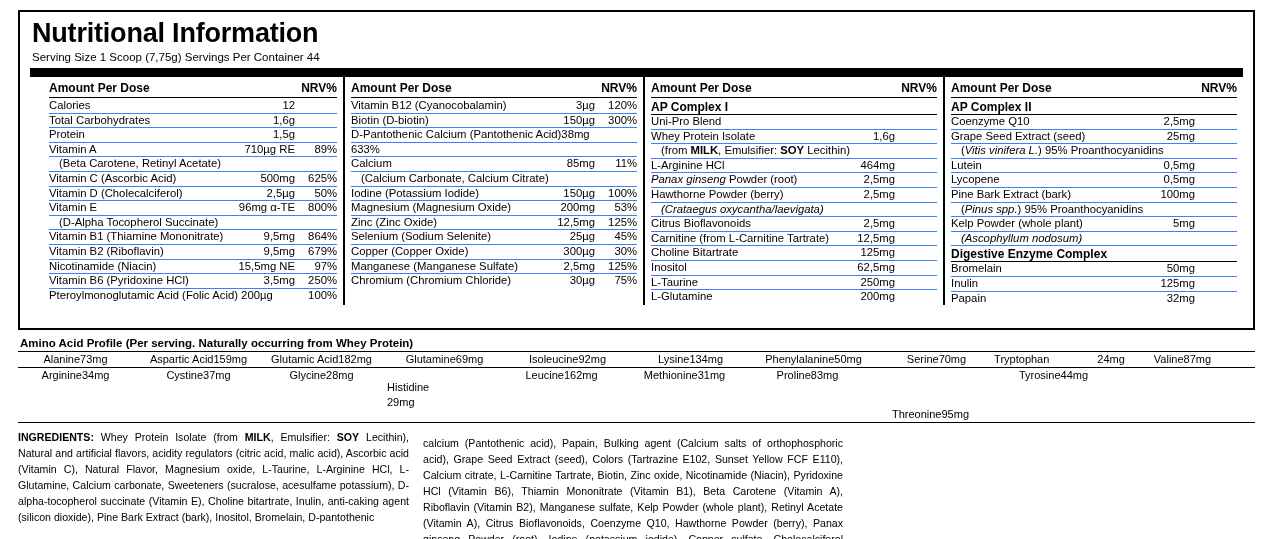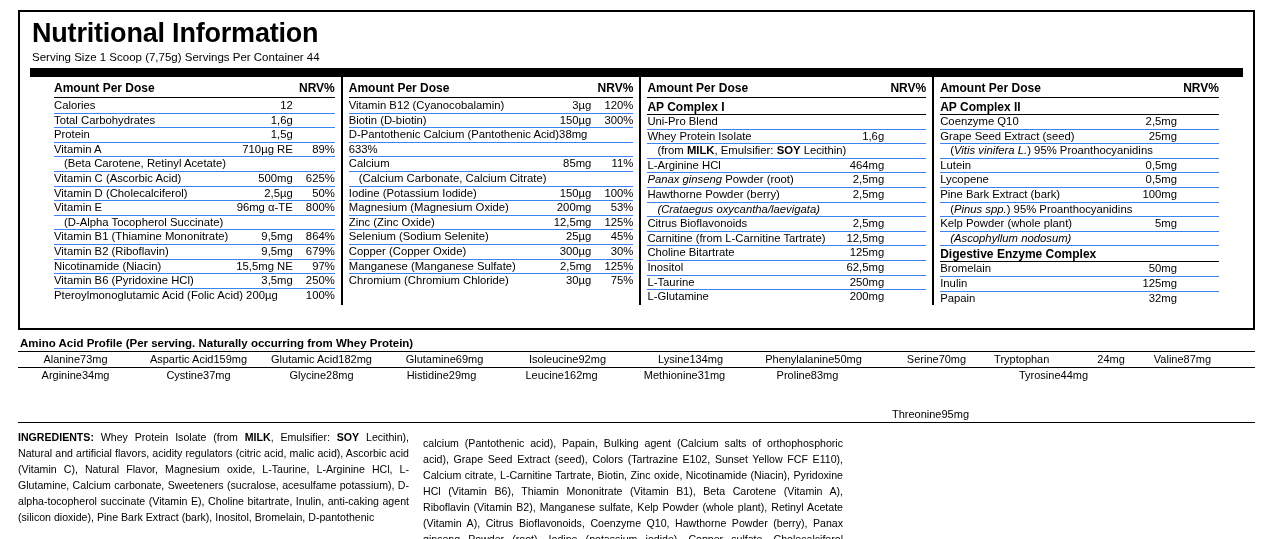--- a/index.html
+++ b/index.html
@@ -2,21 +2,21 @@
 <html><head>
 <meta charset="utf-8">
 <style>
   html,body{margin:0;padding:0;background:#ffffff;}
   body{width:1273px;height:539px;font-family:"Liberation Sans", sans-serif;color:#000;}
   #panel{position:relative;width:1273px;height:539px;box-sizing:border-box;padding:10px 18px 0 18px;border-radius:7px;}
   .outer-box{border:2px solid #000;box-sizing:border-box;width:1237px;height:320px;position:relative;padding:0;}
   h1{font-size:27px;font-weight:bold;margin:6px 0 2px 12px;letter-spacing:-0.2px;}
   .serving{font-size:11.5px;margin:0 0 5px 12px;}
   .blackbar{height:9px;background:#000;margin:0 10px 0 10px;}
-  .cols{display:flex;margin:0 28px;}
+  .cols{display:flex;margin:0 10px;justify-content:flex-end;}
   .col{box-sizing:border-box;padding:0 6px;}
   .col+.col{border-left:2px solid #000;}
   .c1{width:300px;}
   .c2{width:300px;}
   .c3{width:300px;}
   .c4{width:300px;}
   .hdr{display:flex;justify-content:space-between;font-size:12px;font-weight:bold;border-bottom:1px solid #000;padding:4px 0 2px 0;margin-bottom:1px;}
   .row{display:flex;justify-content:flex-start;align-items:baseline;font-size:11.3px;line-height:13.6px;border-bottom:1px solid #3b82f6;position:relative;}
   .row.nb{border-bottom:none;}
   .nm{flex:1 1 auto;white-space:nowrap;overflow:visible;}
@@ -395,21 +395,21 @@
           <span>34mg</span>
         </div>
         <div class="aa" style="width: 123px;">
           <span>Cystine</span>
           <span>37mg</span>
         </div>
         <div class="aa" style="width: 123px;">
           <span>Glycine</span>
           <span>28mg</span>
         </div>
-        <div class="aa" style="width: 117px;">
+        <div class="aa" style="width: 117px; flex-direction: column;">
           <span>Histidine</span>
           <span>29mg</span>
         </div>
         <div class="aa" style="width: 123px;">
           <span>Leucine</span>
           <span>162mg</span>
         </div>
         <div class="aa" style="width: 123px;">
           <span>Methionine</span>
           <span>31mg</span>

